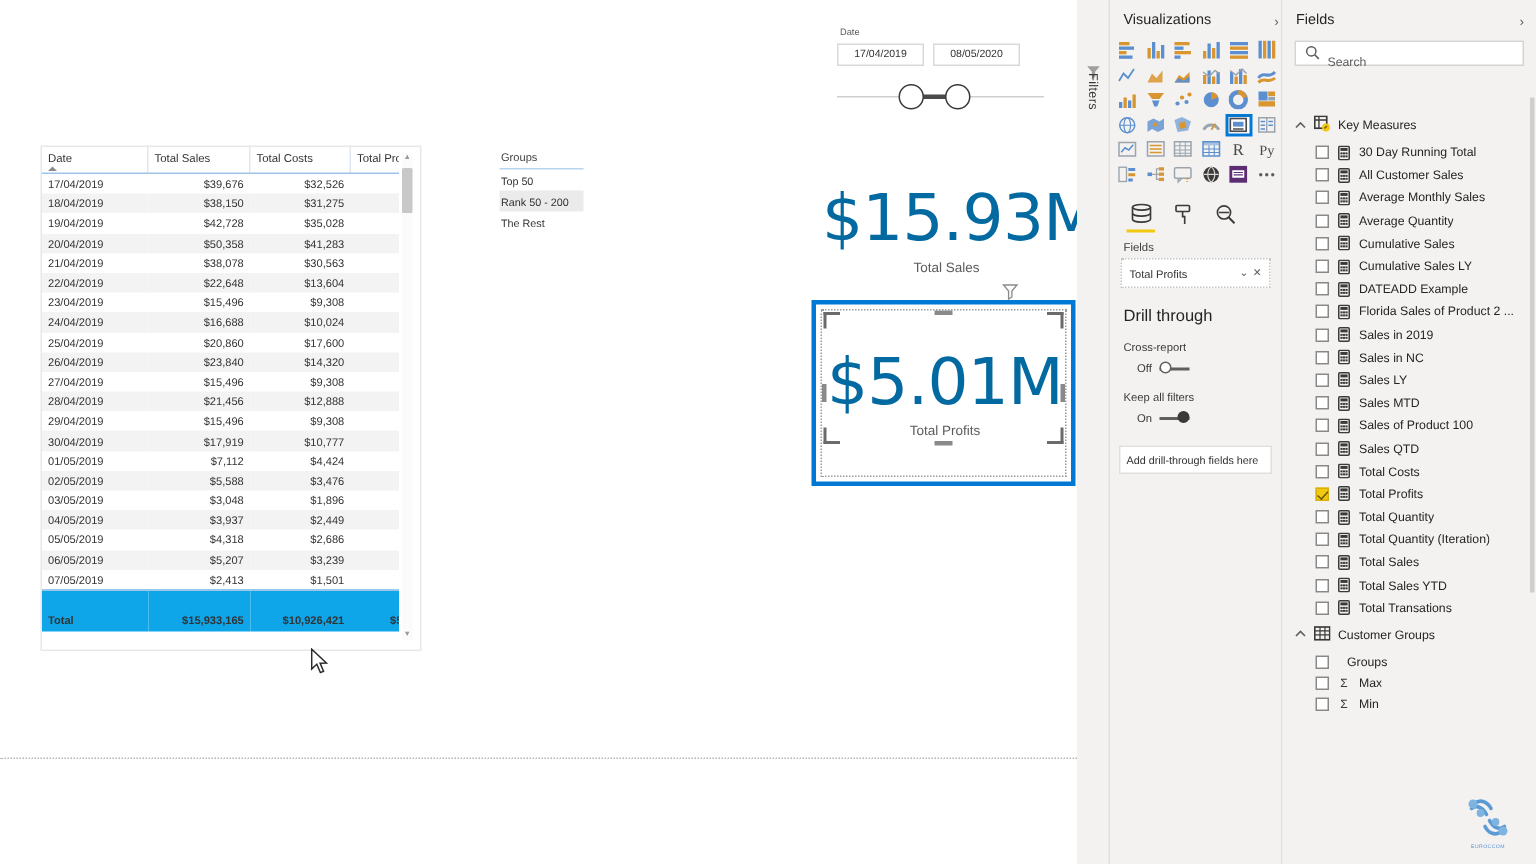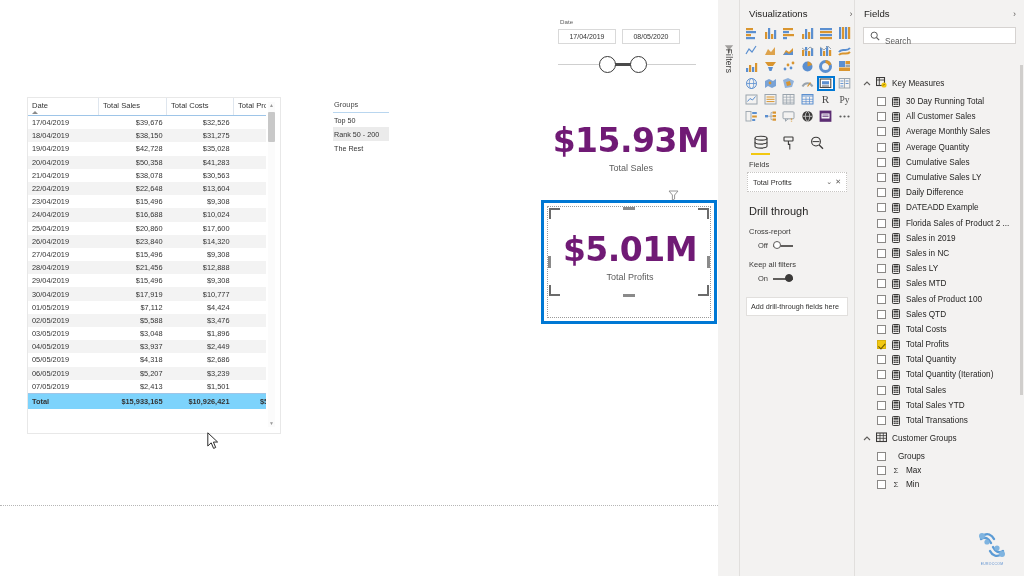--- a/index.html
+++ b/index.html
@@ -75,23 +75,23 @@
     padding: 2.1px 4px;
     color: #333333;
     border: none;
   }
   table.pbi-table td.date-cell { text-align: left; }
   table.pbi-table td.num { text-align: right; }
   table.pbi-table tr.alt td { background: #f3f3f3; }
   table.pbi-table tr.total-row td {
     border-top: 1px solid #9ec5e8;
     font-weight: bold;
-    padding-top: 3px;
+    padding-top: 15px;
     padding-bottom: 3px;
-    background: #7dd3fc;
+    background: #0ea5e9;
   }
   .sort-caret {
     position: absolute;
     left: 4px; bottom: 1px;
     width: 0; height: 0;
     border-left: 3px solid transparent;
     border-right: 3px solid transparent;
     border-bottom: 3px solid #8a8a8a;
   }
   #table-vscroll {
@@ -188,26 +188,26 @@
   }
   #date-slicer .handle.left { left: 41px; }
   #date-slicer .handle.right { left: 72px; }
 
   
   .card-visual {
     position: absolute;
     text-align: center;
   }
   .card-value {
-    font-size: 33px;
+    font-size: 43px;
     letter-spacing: -0.5px;
-    color: #701a75;
+    color: #0369a1;
     line-height: 1.05;
     font-family: "DejaVu Sans", sans-serif;
-    font-weight: bold;
+    font-weight: normal;
   }
   .card-label {
     font-size: 9px;
     color: #5c5c5c;
     margin-top: 4px;
   }
   #card-total-sales {
     left: 548px; top: 124px;
     width: 166px; height: 65px;
   }
@@ -1199,34 +1199,20 @@
           <span class="ficon"><svg width="8" height="10" viewBox="0 0 8 10">
               <rect x="0.5" y="0.5" width="7" height="9" rx="0.8" fill="none" stroke="#3b3a39" stroke-width="1"></rect>
               <rect x="1.6" y="1.6" width="4.8" height="2" fill="#3b3a39"></rect>
               <rect x="1.6" y="4.6" width="1.5" height="1.3" fill="#3b3a39"></rect>
               <rect x="3.3" y="4.6" width="1.5" height="1.3" fill="#3b3a39"></rect>
               <rect x="5" y="4.6" width="1.4" height="1.3" fill="#3b3a39"></rect>
               <rect x="1.6" y="6.6" width="1.5" height="1.3" fill="#3b3a39"></rect>
               <rect x="3.3" y="6.6" width="1.5" height="1.3" fill="#3b3a39"></rect>
               <rect x="5" y="6.6" width="1.4" height="1.3" fill="#3b3a39"></rect>
             </svg></span>
-          <span class="fname">Daily Difference</span>
-        </div>
-        <div class="field-row">
-          <span class="cbox"></span>
-          <span class="ficon"><svg width="8" height="10" viewBox="0 0 8 10">
-              <rect x="0.5" y="0.5" width="7" height="9" rx="0.8" fill="none" stroke="#3b3a39" stroke-width="1"></rect>
-              <rect x="1.6" y="1.6" width="4.8" height="2" fill="#3b3a39"></rect>
-              <rect x="1.6" y="4.6" width="1.5" height="1.3" fill="#3b3a39"></rect>
-              <rect x="3.3" y="4.6" width="1.5" height="1.3" fill="#3b3a39"></rect>
-              <rect x="5" y="4.6" width="1.4" height="1.3" fill="#3b3a39"></rect>
-              <rect x="1.6" y="6.6" width="1.5" height="1.3" fill="#3b3a39"></rect>
-              <rect x="3.3" y="6.6" width="1.5" height="1.3" fill="#3b3a39"></rect>
-              <rect x="5" y="6.6" width="1.4" height="1.3" fill="#3b3a39"></rect>
-            </svg></span>
           <span class="fname">DATEADD Example</span>
         </div>
         <div class="field-row">
           <span class="cbox"></span>
           <span class="ficon"><svg width="8" height="10" viewBox="0 0 8 10">
               <rect x="0.5" y="0.5" width="7" height="9" rx="0.8" fill="none" stroke="#3b3a39" stroke-width="1"></rect>
               <rect x="1.6" y="1.6" width="4.8" height="2" fill="#3b3a39"></rect>
               <rect x="1.6" y="4.6" width="1.5" height="1.3" fill="#3b3a39"></rect>
               <rect x="3.3" y="4.6" width="1.5" height="1.3" fill="#3b3a39"></rect>
               <rect x="5" y="4.6" width="1.4" height="1.3" fill="#3b3a39"></rect>

